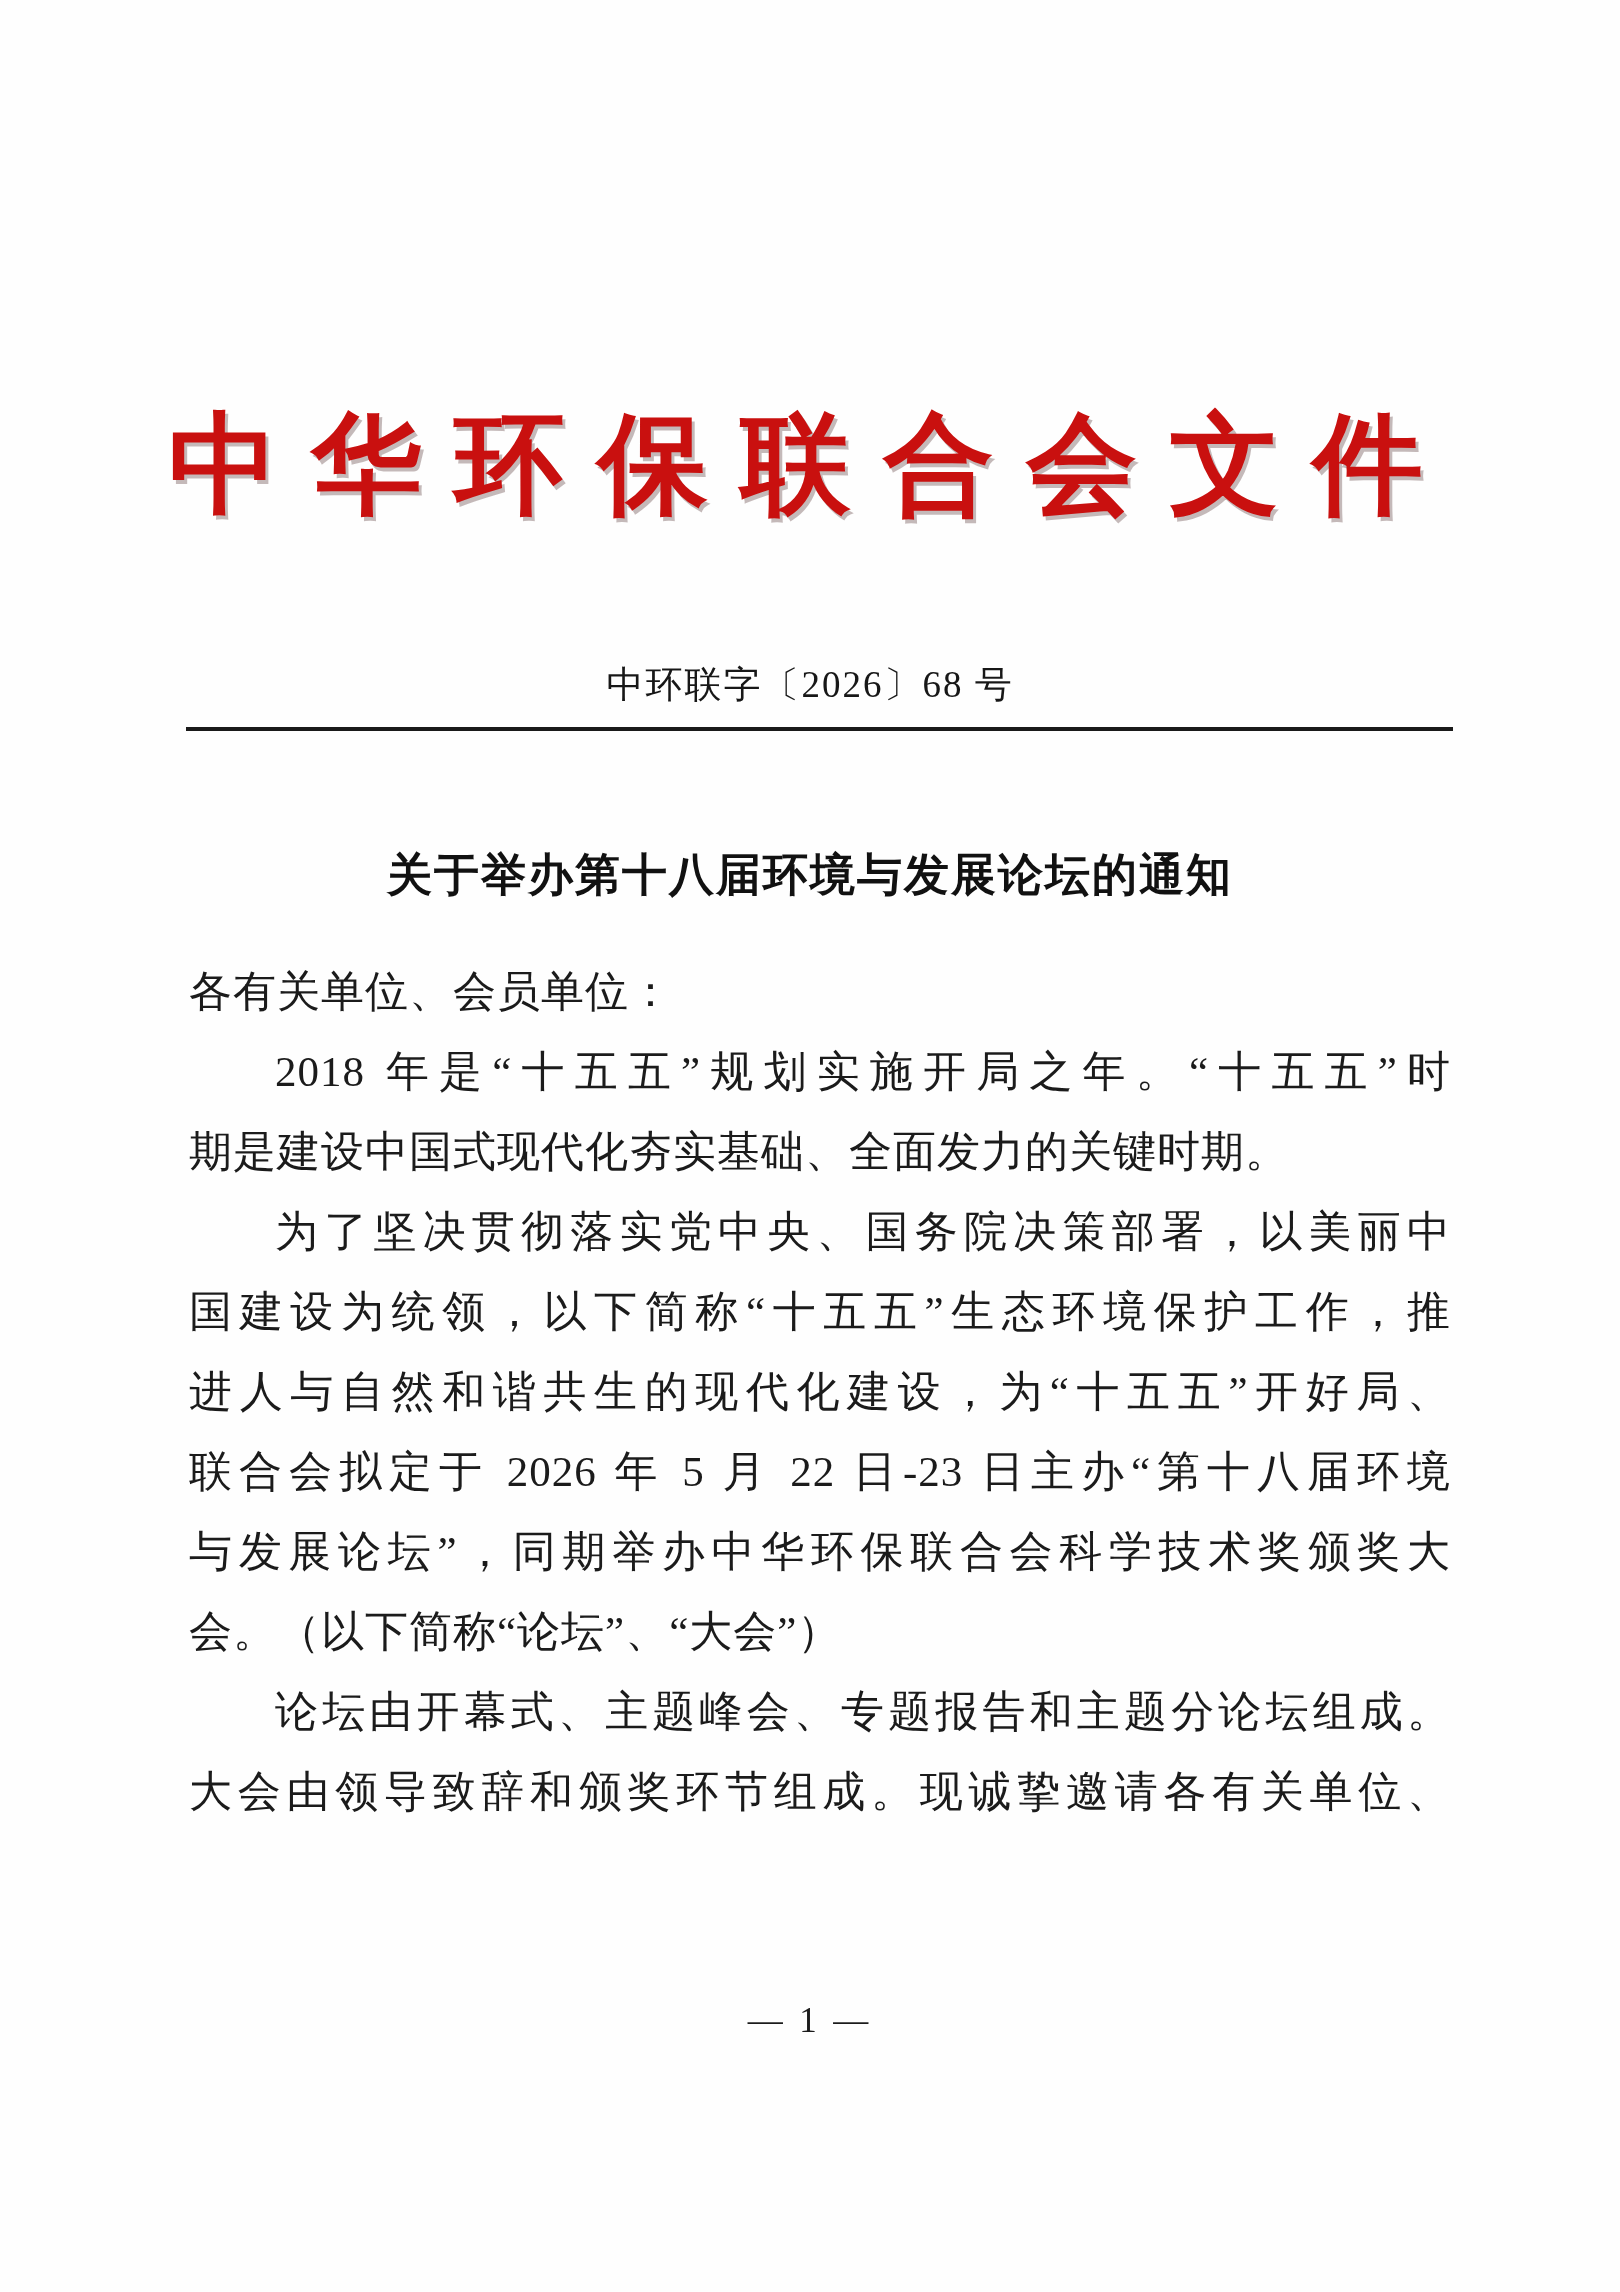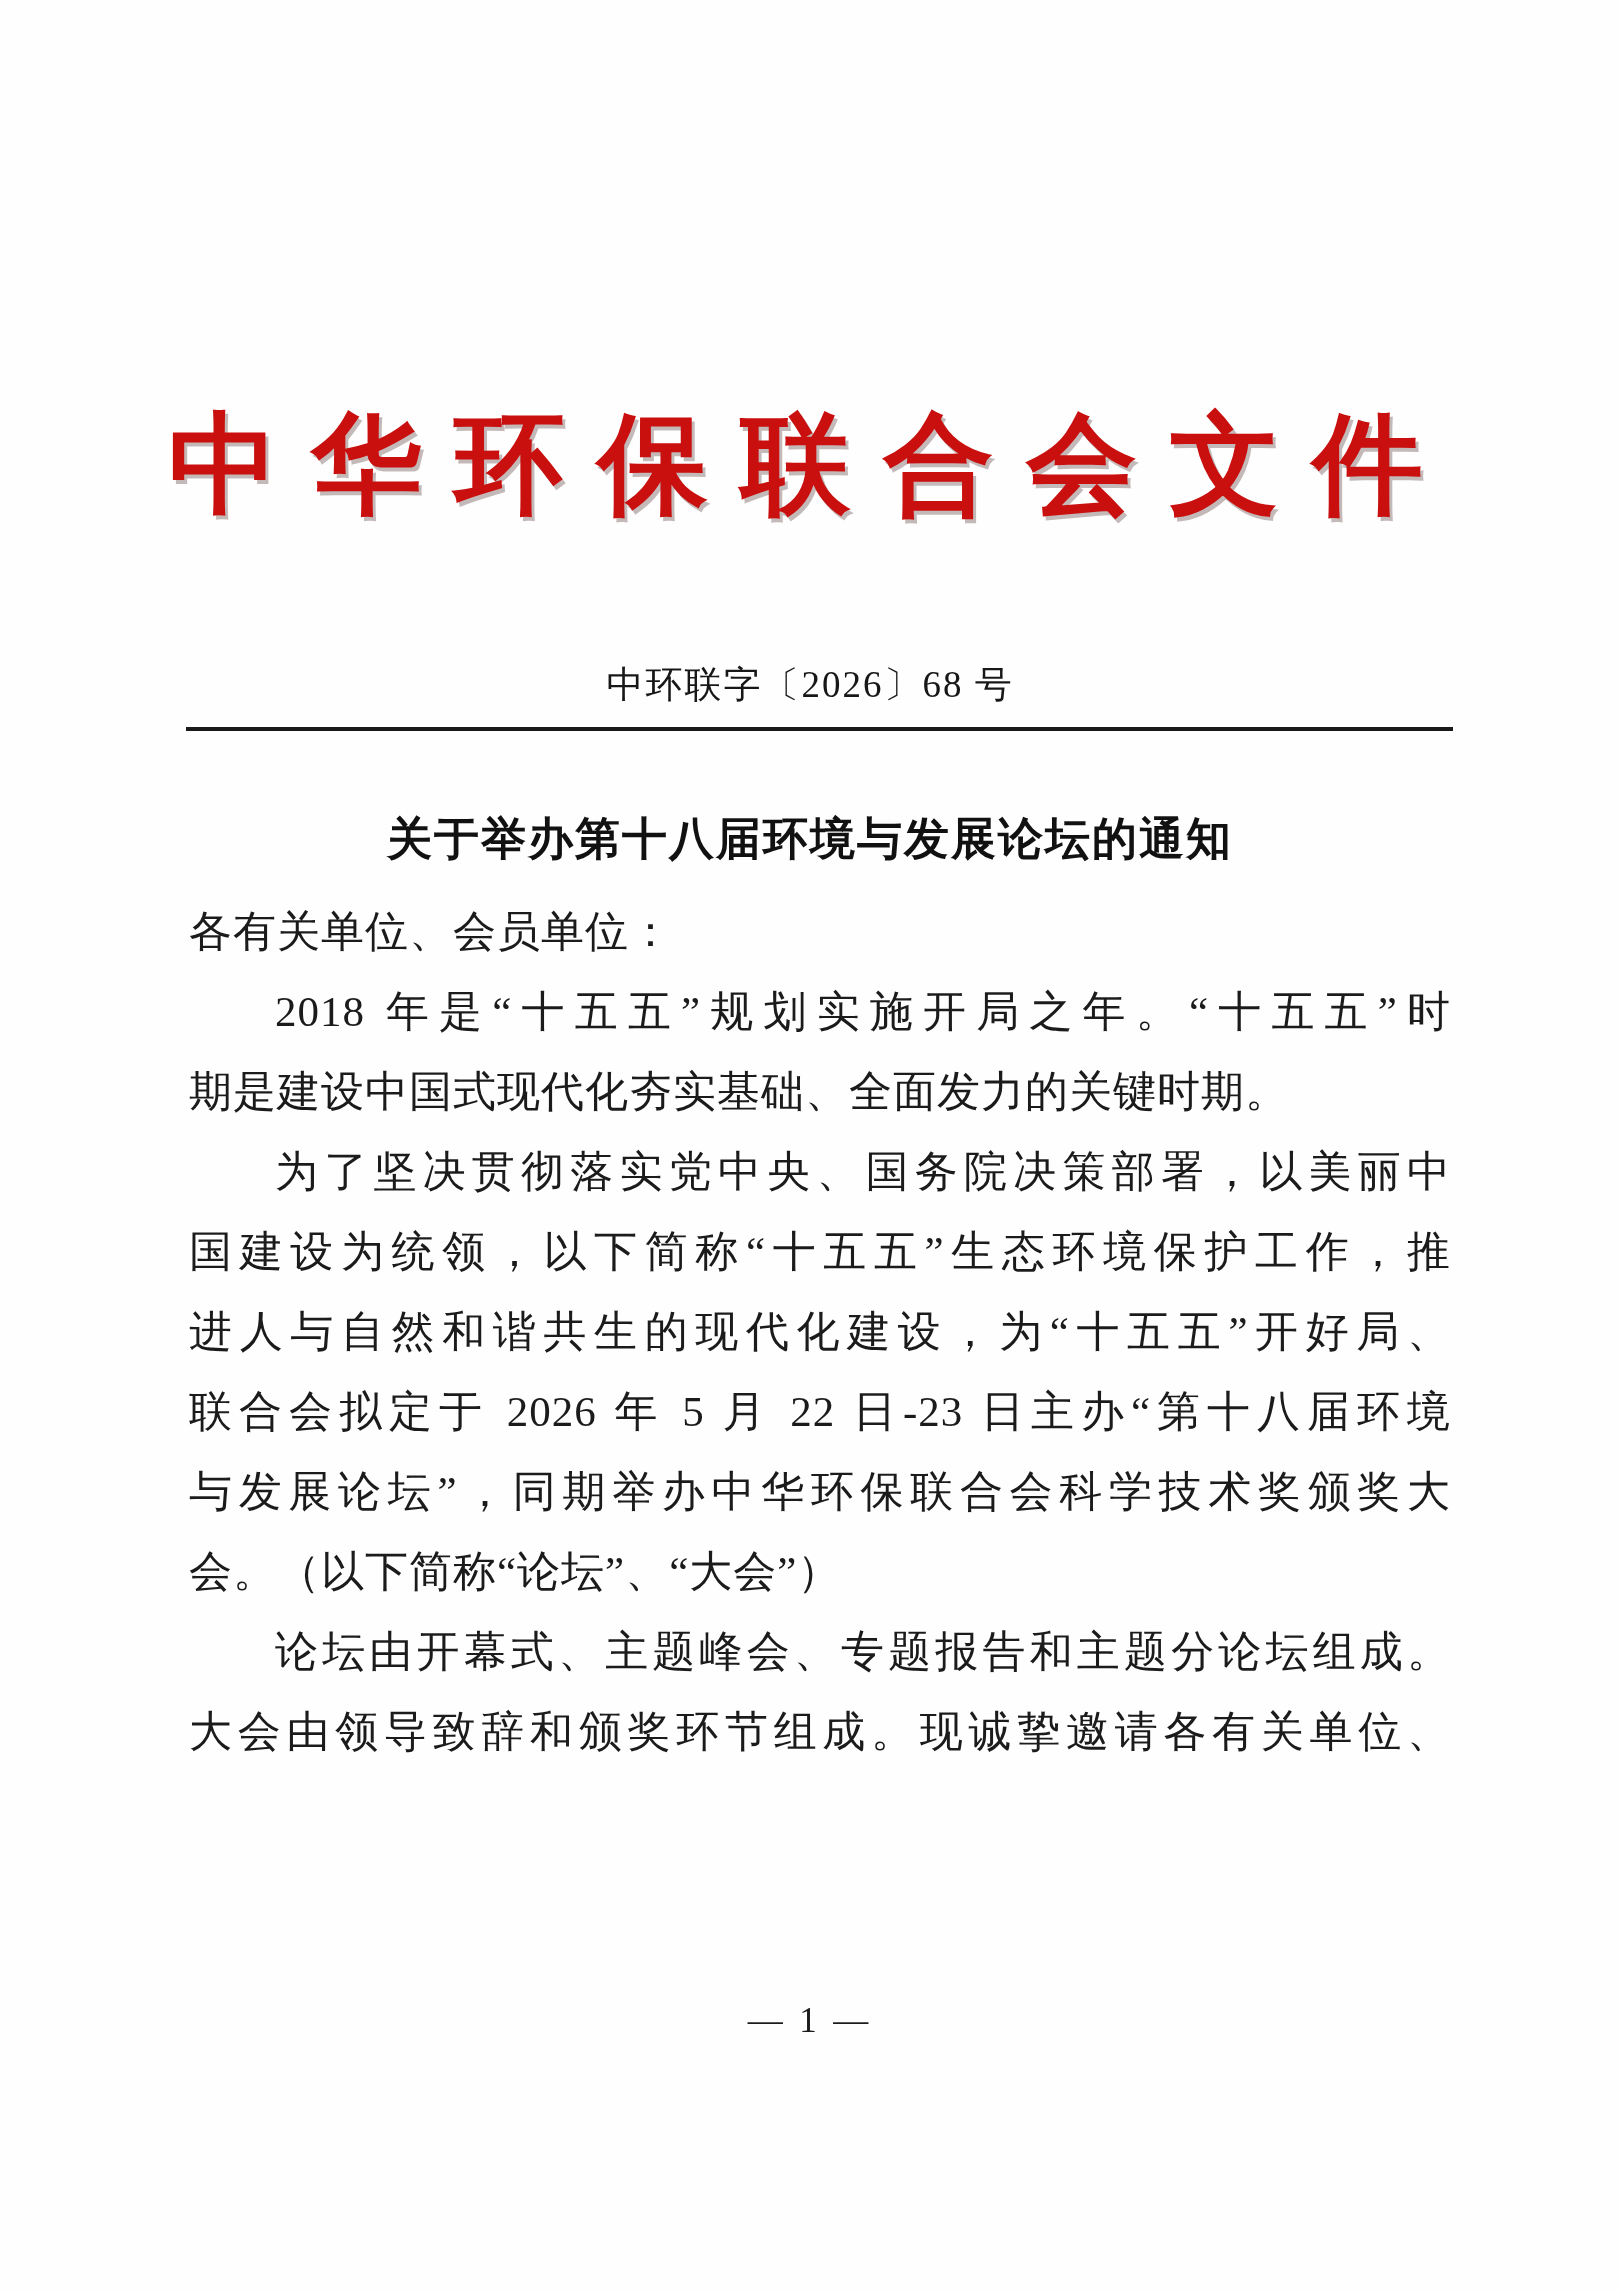--- a/index.html
+++ b/index.html
@@ -44,33 +44,33 @@
   .divider {
     position: absolute;
     top: 727px;
     left: 186px;
     width: 1267px;
     height: 3.9px;
     background: #1a1a1a;
   }
   .notice-title {
     position: absolute;
-    top: 810px;
+    top: 846px;
     left: 0;
     width: 100%;
     text-align: center;
     font-size: 45px;
     line-height: 59px;
     font-weight: bold;
     letter-spacing: 2px;
     color: #111111;
   }
   .body-block {
     position: absolute;
-    top: 892px;
+    top: 952px;
     left: 189px;
     width: 1262px;
   }
   .line {
     height: 80px;
     line-height: 80px;
     font-size: 43px;
     letter-spacing: 1px;
     white-space: nowrap;
     color: #1b1b1b;

